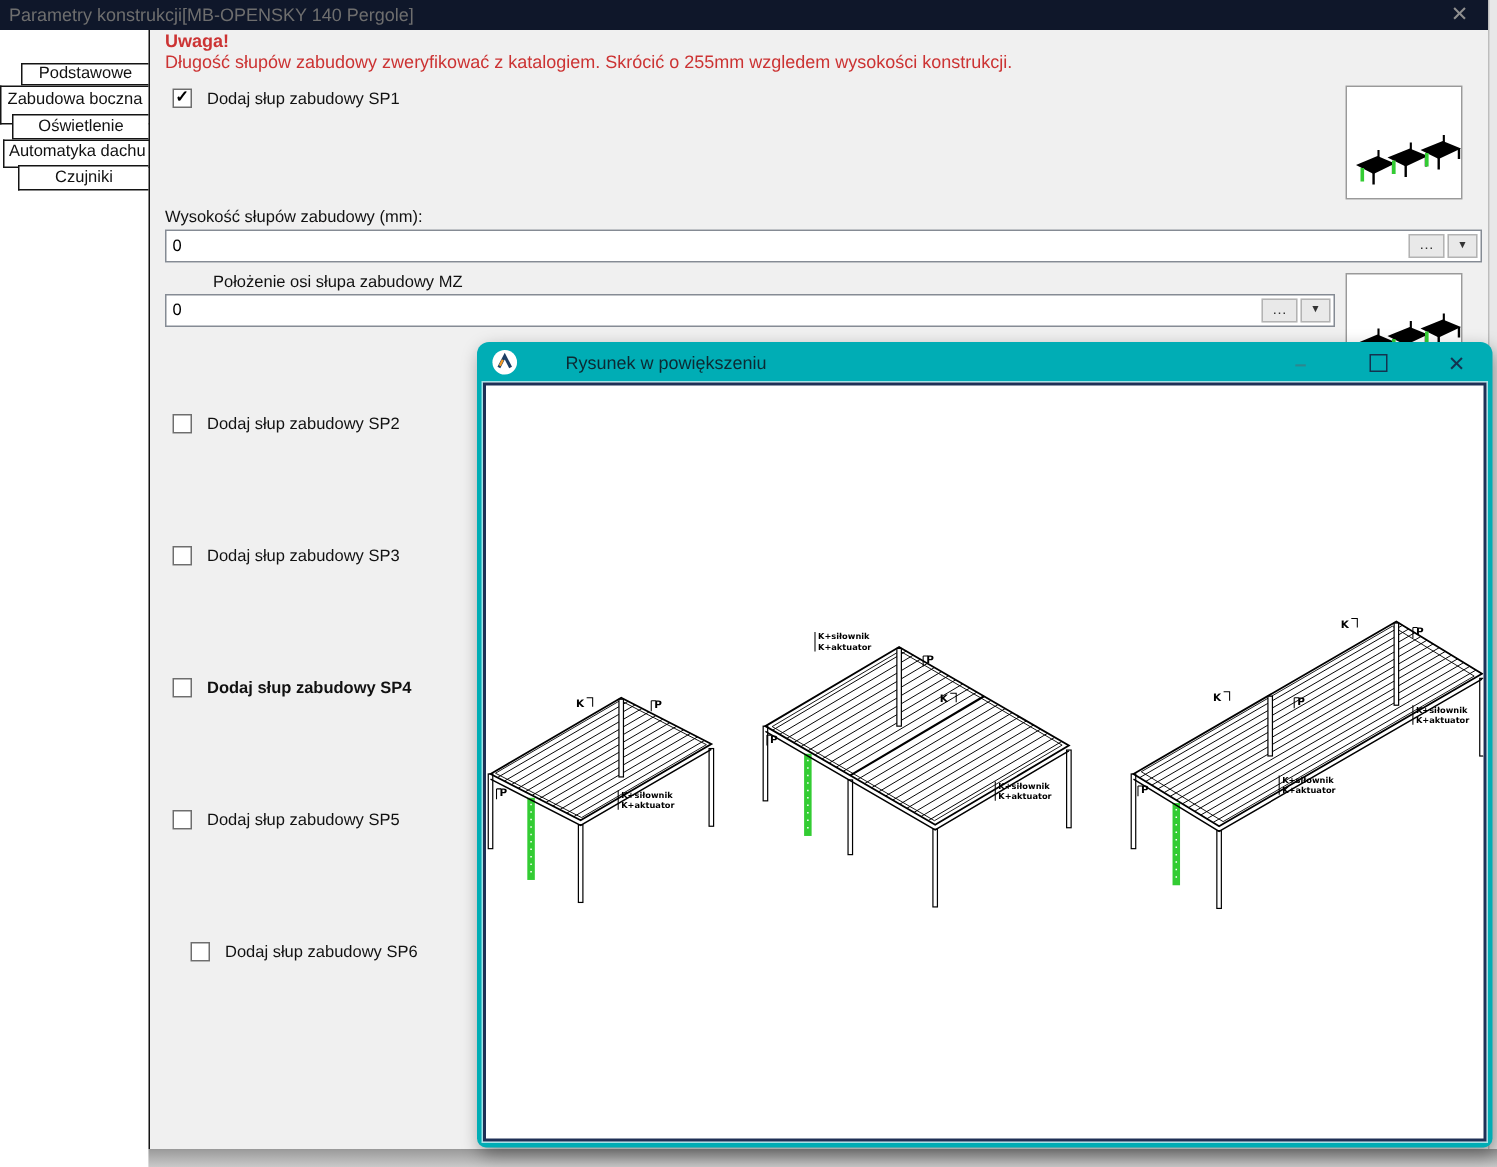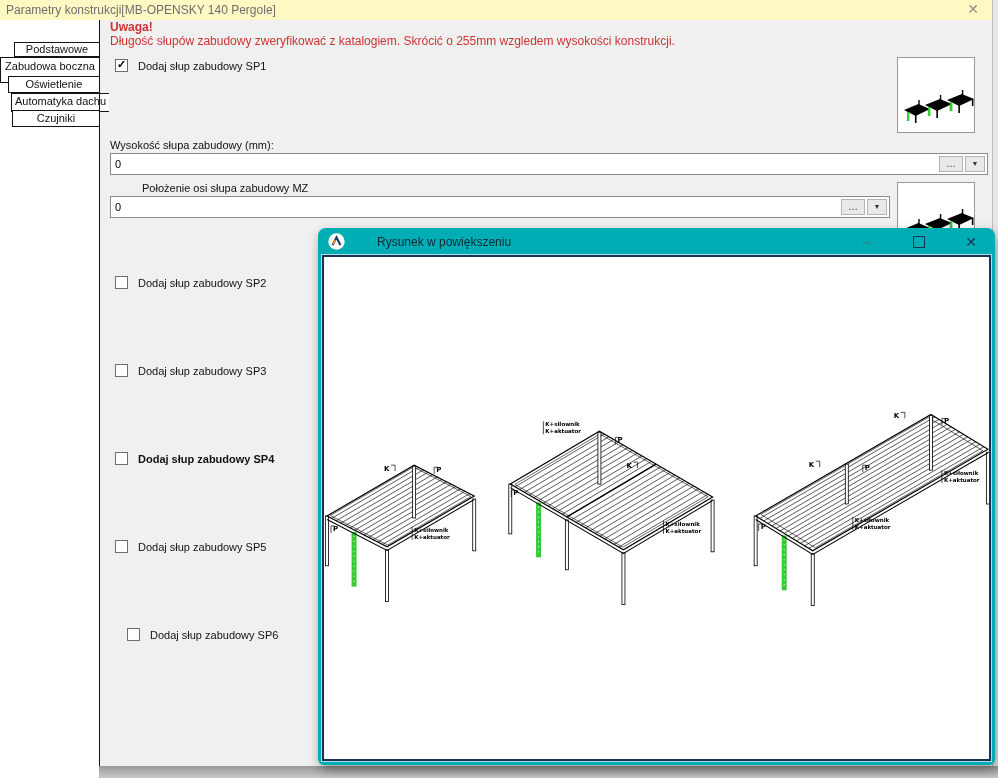--- a/index.html
+++ b/index.html
@@ -1,33 +1,33 @@
 <!DOCTYPE html>
 <html><head>
 <meta charset="utf-8">
 <style>
   html,body{margin:0;padding:0;}
   body{width:998px;height:778px;overflow:hidden;background:#e8e8e8;
        font-family:"Liberation Sans",sans-serif;position:relative;}
   
   #main{position:absolute;left:0;top:0;width:992px;height:766px;background:#f0f0f0;
         border-right:1px solid #bdbdbd;}
-  #titlebar{position:absolute;left:0;top:0;width:100%;height:20px;background:#fef9c3;}
+  #titlebar{position:absolute;left:0;top:0;width:100%;height:20px;background:#0f172a;}
   #title{position:absolute;left:6px;top:3px;font-size:12px;color:#6e6e6e;white-space:nowrap;}
   #main-close{position:absolute;right:8px;top:1px;width:22px;height:17px;color:#8f8f8f;
         font-size:14px;line-height:17px;text-align:center;cursor:default;}
   
   #sidebar{position:absolute;left:0;top:20px;width:99px;height:758px;background:#ffffff;}
   #divider{position:absolute;left:99px;top:20px;width:1px;height:746px;background:#141414;}
   .tab{position:absolute;background:#fff;border:1px solid #141414;border-right:none;
        font-size:11px;color:#111;text-align:center;box-sizing:border-box;cursor:default;}
   #tab0{left:14px;top:22px;width:85px;height:15px;line-height:13px;}
   #tab1{left:0;top:37px;width:99px;height:26px;line-height:17px;}
   #tab2{left:8px;top:56px;width:91px;height:17px;line-height:15px;}
-  #tab3{left:11px;top:73px;width:98px;height:19px;line-height:15px;}
+  #tab3{left:2px;top:73px;width:98px;height:19px;line-height:15px;}
   #tab4{left:12px;top:90px;width:87px;height:17px;line-height:15px;}
   
   #warn-title{position:absolute;left:110px;top:20px;font-size:12px;font-weight:bold;color:#cc3333;}
   #warn-text{position:absolute;left:110px;top:34px;font-size:12px;color:#cc3333;white-space:nowrap;}
   
   .cb{position:absolute;display:flex;align-items:center;gap:10px;font-size:11px;color:#111;}
   .cb .box{width:13px;height:13px;background:#fff;border:1px solid #6e6e6e;box-sizing:border-box;
        display:flex;align-items:center;justify-content:center;font-size:11px;font-weight:bold;color:#000;}
   .box.on::after{content:"✓";margin-top:-2px;}
   
@@ -96,21 +96,21 @@
         <rect x="41.85" y="37" width="1.4" height="5" fill="#000"></rect>
         <rect x="30" y="49" width="2.4" height="9" fill="#33cc33"></rect>
         <polygon points="49,42 63.85,36 76,41 61.15,48" fill="#000"></polygon>
         <rect x="60.34" y="47" width="1.6" height="8" fill="#000"></rect>
         <rect x="73.84" y="41" width="1.6" height="7" fill="#000"></rect>
         <rect x="63.85" y="32" width="1.4" height="5" fill="#000"></rect>
         <rect x="52" y="44" width="2.4" height="9" fill="#33cc33"></rect>
       </svg>
   </div>
 
-  <div class="flabel" style="left:110px;top:139px;">Wysokość słupa zabudowy (mm):</div>
+  <div class="flabel" style="left:110px;top:139px;">Wysokość słupów zabudowy (mm):</div>
   <div class="field" style="left:110px;top:153px;width:878px;">
     <input class="val" value="0" style="">
     <span class="fbtn">…</span>
     <span class="fbtn arrow">▼</span>
   </div>
 
   <div class="flabel" style="left:110px;top:182px;padding-left:32px;">Położenie osi słupa zabudowy MZ</div>
   <div class="field" style="left:110px;top:196px;width:780px;">
     <input class="val" value="0" style="">
     <span class="fbtn">…</span>

